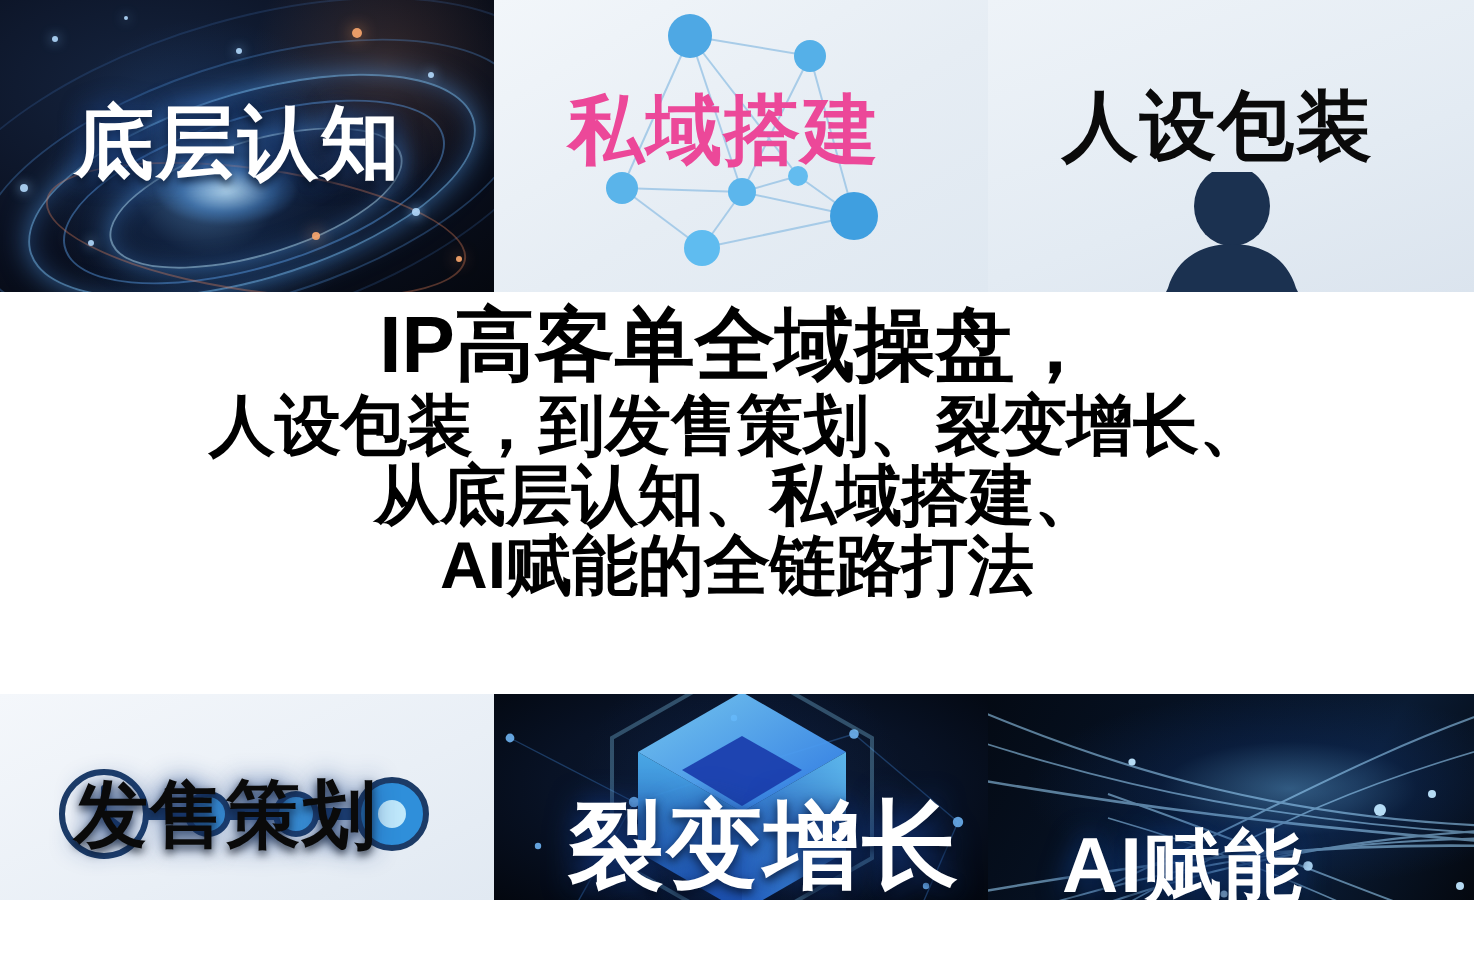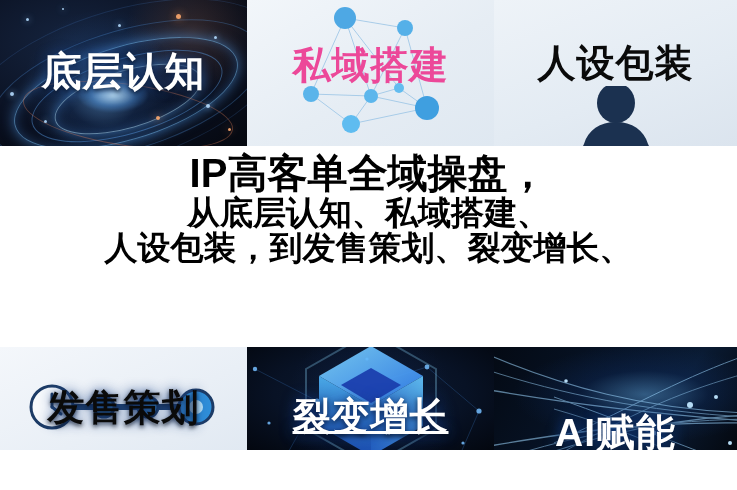--- a/index.html
+++ b/index.html
@@ -37,25 +37,26 @@
     overflow: hidden;
   }
   .panel-a { width: 247px; }
   .panel-b { width: 247px; }
   .panel-c { width: 243px; }
 
   .panel-label {
     position: absolute;
     left: 0;
     width: 100%;
-    text-align: center;
+    text-align: left;
     font-weight: 700;
     letter-spacing: 1px;
     z-index: 9;
     white-space: nowrap;
+    padding-left: 37px;
   }
 
   
   .bg-cosmic {
     position: absolute; inset: 0;
     background:
       radial-gradient(circle at 42% 62%, rgba(120,190,255,0.50) 0%, rgba(40,95,170,0.20) 22%, rgba(0,0,0,0) 48%),
       radial-gradient(circle at 78% 22%, rgba(255,150,80,0.16) 0%, rgba(0,0,0,0) 30%),
       radial-gradient(ellipse at 30% 30%, #15243f 0%, #0a1020 60%, #05080f 100%);
   }
@@ -144,24 +145,23 @@
       radial-gradient(ellipse at 50% 45%, #0d1a30 0%, #081225 55%, #03070f 100%);
   }
   .cubewrap {
     position: absolute;
     left: 50%; top: 50%;
     transform: translate(-50%, -50%);
   }
   .dotfield { position: absolute; inset: 0; }
   .panel-e .panel-label {
     top: 44px;
-    font-size: 38px;
+    font-size: 48px;
     color: #ffffff;
     text-shadow: 0 0 14px rgba(20,60,140,0.95), 0 2px 5px rgba(0,0,0,0.8);
-    text-decoration: underline;
   }
 
   
   .bg-streak {
     position: absolute; inset: 0;
     background:
       radial-gradient(ellipse at 62% 46%, rgba(110,190,255,0.40) 0%, rgba(20,60,130,0.22) 30%, rgba(0,0,0,0) 62%),
       linear-gradient(120deg, #040a14 0%, #071428 45%, #0a1b33 70%, #04080f 100%);
   }
   .streaks { position: absolute; inset: 0; }
@@ -264,22 +264,23 @@
       <svg class="silhouette" width="120" height="66" viewBox="0 0 120 66">
         <ellipse cx="60" cy="17" rx="19" ry="20" fill="#1b3150"></ellipse>
         <path d="M60 36 C44 36 32 44 28 58 L24 66 L96 66 L92 58 C88 44 76 36 60 36 Z" fill="#1b3150"></path>
       </svg>
       <div class="panel-label">人设包装</div>
     </div>
   </div>
 
   <div class="headline-band">
     <div class="hl-line hl-1">IP高客单全域操盘，</div>
+    <div class="hl-line hl-3">人设包装，到发售策划、裂变增长、</div>
     <div class="hl-line hl-2">从底层认知、私域搭建、</div>
-    <div class="hl-line hl-3">人设包装，到发售策划、裂变增长、</div>
+    <div class="hl-line hl-4">AI赋能的全链路打法</div>
   </div>
 
   <div class="row row-bottom">
 
     <div class="panel panel-a panel-d">
       <div class="bg-light-3"></div>
       <svg class="timeline" height="58" viewBox="0 0 247 58">
         <line x1="52" y1="29" x2="196" y2="29" stroke="#1c3b66" stroke-width="6"></line>
         <circle cx="104" cy="29" r="10" fill="#3d9ae0" stroke="#1c3b66" stroke-width="3"></circle>
         <circle cx="148" cy="29" r="10" fill="#3d9ae0" stroke="#1c3b66" stroke-width="3"></circle>

